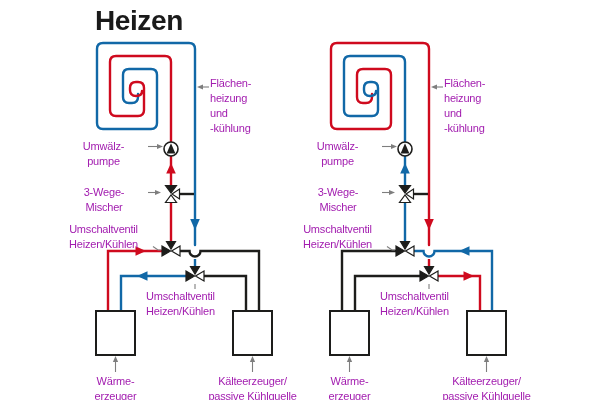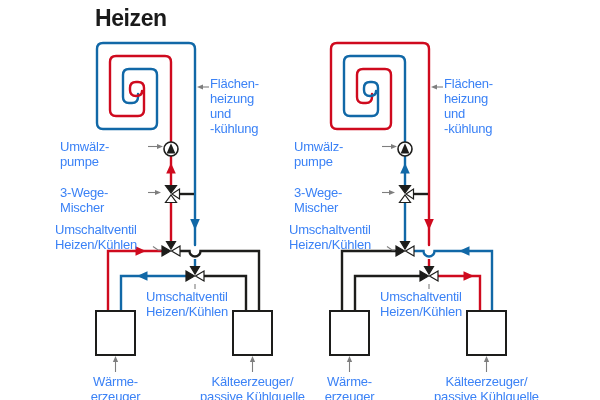--- a/index.html
+++ b/index.html
@@ -1,23 +1,23 @@
 <!DOCTYPE html>
 <html><head>
 <meta charset="utf-8">
 <style>
   html,body{margin:0;padding:0;background:#fff;}
   .canvas{position:relative;width:600px;height:400px;background:#ffffff;overflow:hidden;
           font-family:"Liberation Sans","DejaVu Sans",sans-serif;}
   svg.pipes{position:absolute;left:0;top:0;}
-  .lbl{position:absolute;color:#3b82f6;font-size:13px;line-height:15px;letter-spacing:-0.2px;}
+  .lbl{position:absolute;color:#a21caf;font-size:11px;line-height:15px;letter-spacing:-0.2px;}
   .lbl span{display:block;}
-  .lbl.r{text-align:left;}
+  .lbl.r{text-align:center;}
   .lbl.c{text-align:center;}
-  .title{position:absolute;color:#1a1a1a;font-size:23px;font-weight:700;letter-spacing:-0.4px;}
+  .title{position:absolute;color:#1a1a1a;font-size:28px;font-weight:700;letter-spacing:-0.4px;}
 </style>
 </head>
 <body>
 
 <div class="canvas">
 
   <svg class="pipes" width="600" height="400" viewBox="0 0 600 400">
 
     <g>
 

